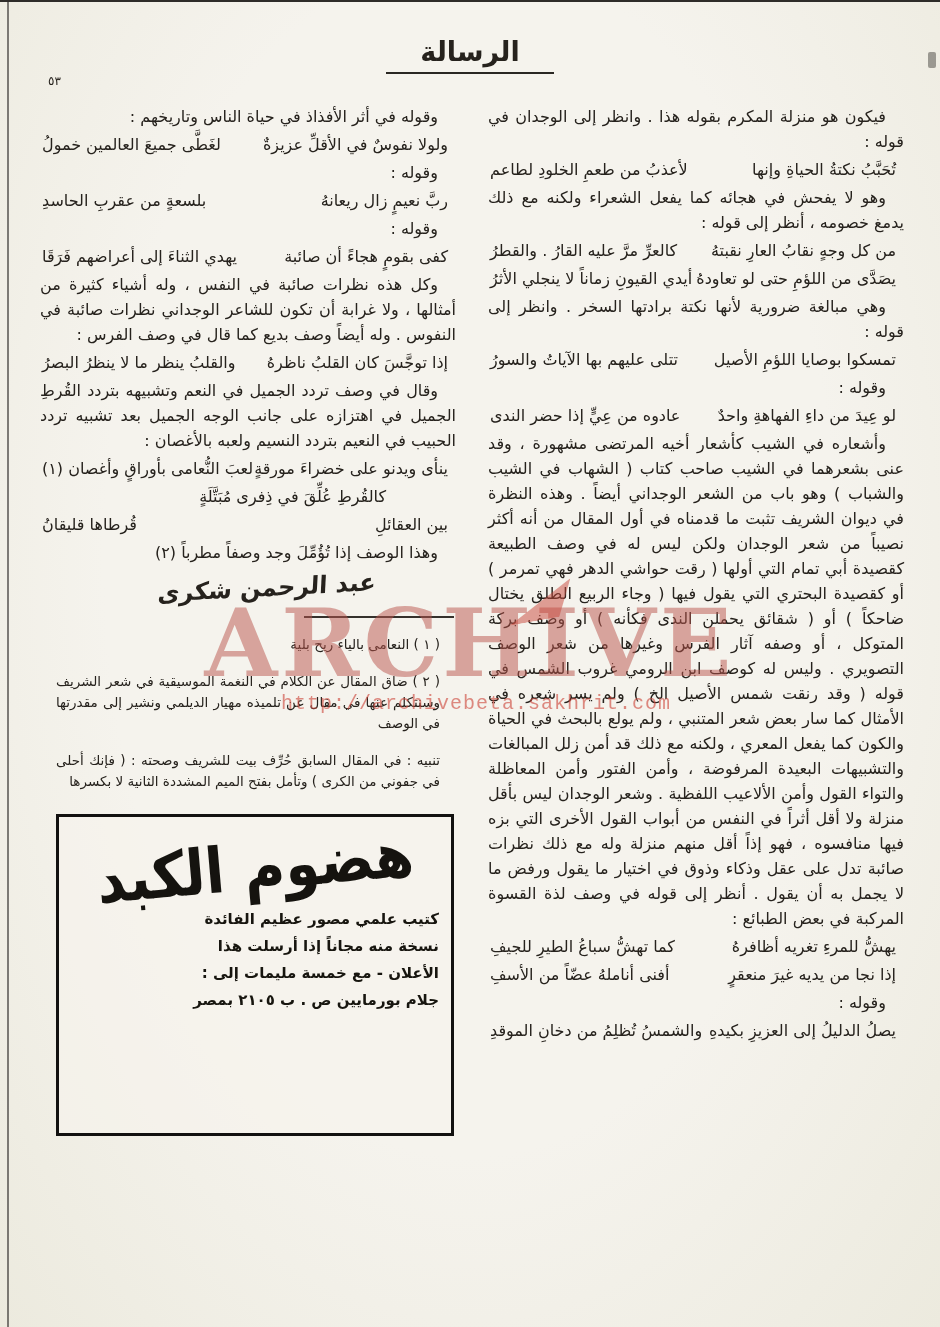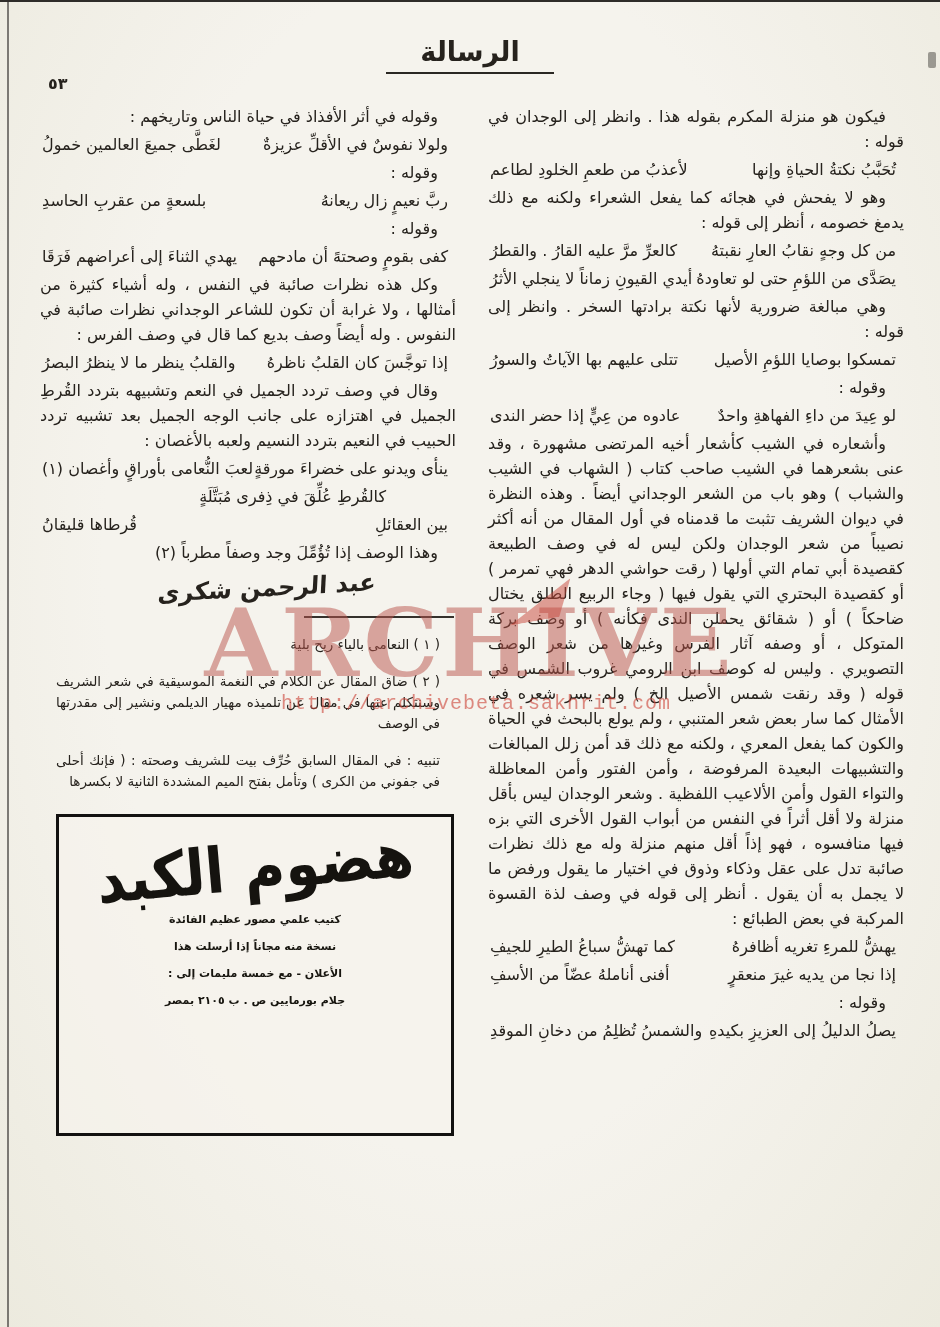--- a/index.html
+++ b/index.html
@@ -16,21 +16,21 @@
     direction: rtl;
     color: #26221d;
     background: radial-gradient(ellipse at 50% 42%, #f5f3ed 55%, #eceade 100%);
   }
   
   .edge-top { position: absolute; top: 0; left: 0; width: 100%; height: 2px; background: #2e2c29; }
   .edge-left { position: absolute; top: 0; left: 7px; width: 2px; height: 100%; background: rgba(46,44,41,.6); }
   .nick { position: absolute; top: 52px; right: 4px; width: 8px; height: 16px; background: rgba(50,48,44,.45); border-radius: 2px; }
 
   
-  .page-number { position: absolute; top: 74px; left: 48px; font-size: 16px; font-weight: bold; }
+  .page-number { position: absolute; top: 74px; left: 48px; font-size: 12px; font-weight: normal; }
   .masthead { padding-top: 36px; text-align: center; }
   .masthead-title {
     display: inline-block;
     font-size: 27px; font-weight: bold;
     padding: 0 34px 5px;
     border-bottom: 2px solid #2a2723;
   }
 
   
   .columns { display: flex; gap: 32px; padding: 30px 36px 0 40px; align-items: flex-start; }
@@ -58,21 +58,21 @@
     overflow: hidden;
   }
   .ad-callig {
     font-size: 56px; font-weight: bold;
     line-height: 1.02; text-align: center;
     margin: 12px 6px 10px;
     transform: rotate(-5deg) scaleY(1.12);
     letter-spacing: -1px;
     color: #15130f;
   }
-  .ad-lines { text-align: center; font-size: 11px; font-weight: 600; line-height: 27px; color: #17150f; }
+  .ad-lines { font-size: 15px; font-weight: 600; line-height: 27px; color: #17150f; }
 
   
   .watermark {
     position: absolute; top: 596px; left: 0; width: 100%;
     text-align: center; direction: ltr;
     pointer-events: none; z-index: 5;
   }
   .wm-flag {
     position: absolute; left: 506px; top: -12px;
     width: 68px; height: 36px;
@@ -155,21 +155,21 @@
             <span class="hemi">ولولا نفوسٌ في الأقلِّ عزيزةٌ</span>
             <span class="hemi">لغَطَّى جميعَ العالمين خمولُ</span>
           </div>
           <p class="prose">وقوله :</p>
           <div class="verse">
             <span class="hemi">ربَّ نعيمٍ زال ريعانهُ</span>
             <span class="hemi">بلسعةٍ من عقربِ الحاسدِ</span>
           </div>
           <p class="prose">وقوله :</p>
           <div class="verse">
-            <span class="hemi">كفى بقومٍ وصحتهً أن مادحهم</span>
+            <span class="hemi">كفى بقومٍ هجاءً أن صائبة</span>
             <span class="hemi">يهدي الثناءَ إلى أعراضهم فَرَقَا</span>
           </div>
           <p class="prose">وكل هذه نظرات صائبة في النفس ، وله أشياء كثيرة من أمثالها ، ولا غرابة أن تكون للشاعر الوجداني نظرات صائبة في النفوس . وله أيضاً وصف بديع كما قال في وصف الفرس :</p>
           <div class="verse">
             <span class="hemi">إذا توجَّسَ كان القلبُ ناظرهُ</span>
             <span class="hemi">والقلبُ ينظر ما لا ينظرُ البصرُ</span>
           </div>
           <p class="prose">وقال في وصف تردد الجميل في النعم وتشبيهه بتردد القُرطِ الجميل في اهتزازه على جانب الوجه الجميل بعد تشبيه تردد الحبيب في النعيم بتردد النسيم ولعبه بالأغصان :</p>
           <div class="verse">
             <span class="hemi">ينأى ويدنو على خضراءَ مورقةٍ</span>

